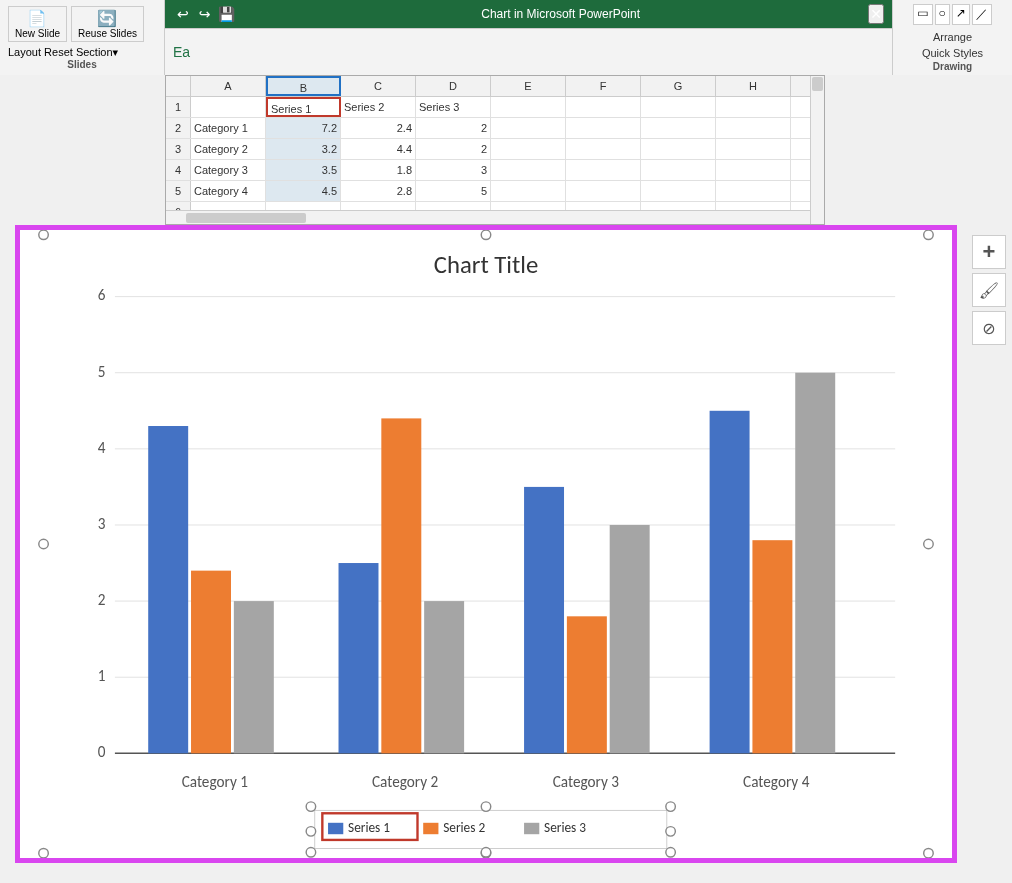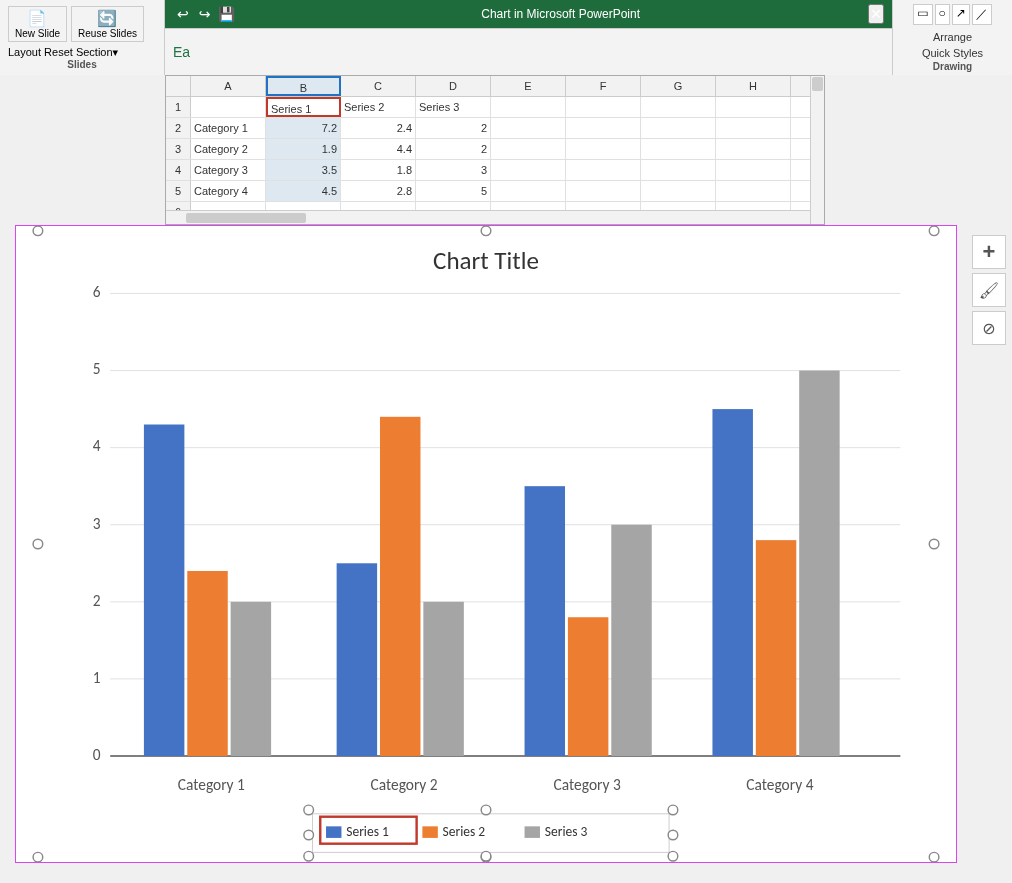--- a/index.html
+++ b/index.html
@@ -91,21 +91,21 @@
       background: #f2f2f2; border-left: 1px solid #ccc;
     }
     #sheet-hscroll {
       position: absolute; bottom: 0; left: 0; right: 14px; height: 14px;
       background: #f2f2f2; border-top: 1px solid #ccc; display: flex; align-items: center;
     }
 
     
     #chart-container {
       position: absolute; top: 225px; left: 15px; right: 55px; bottom: 20px;
-      background: white; border: 1px solid #d946ef;
+      background: white; border: 5px solid #d946ef;
     }
 
     
     #chart-svg { width: 100%; height: 100%; }
 
     
     #right-toolbar {
       position: absolute; top: 235px; right: 2px; width: 42px;
       display: flex; flex-direction: column; align-items: center; gap: 4px;
     }
@@ -210,21 +210,21 @@
     <div class="sheet-cell"></div>
     <div class="sheet-cell"></div>
     <div class="sheet-cell"></div>
     <div class="sheet-cell"></div>
     <div class="sheet-cell"></div>
   </div>
 
   <div class="sheet-row">
     <div class="row-num">3</div>
     <div class="sheet-cell">Category 2</div>
-    <div class="sheet-cell numeric highlight">1.9</div>
+    <div class="sheet-cell numeric highlight">3.2</div>
     <div class="sheet-cell numeric">4.4</div>
     <div class="sheet-cell numeric">2</div>
     <div class="sheet-cell"></div>
     <div class="sheet-cell"></div>
     <div class="sheet-cell"></div>
     <div class="sheet-cell"></div>
     <div class="sheet-cell"></div>
   </div>
 
   <div class="sheet-row">

